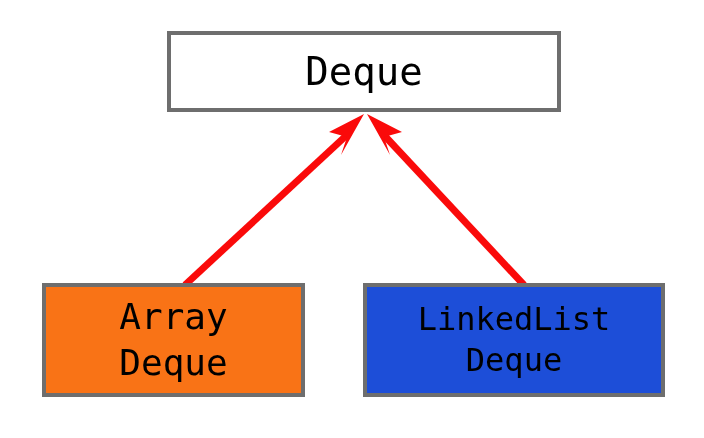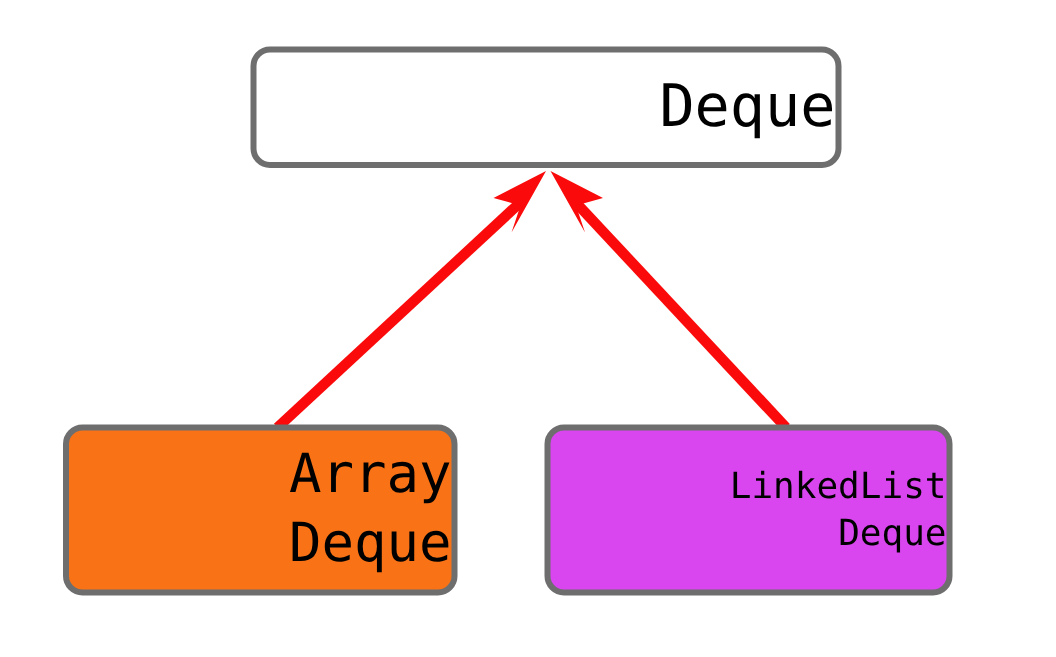--- a/index.html
+++ b/index.html
@@ -13,27 +13,26 @@
     height: 438px;
     background: #ffffff;
     overflow: hidden;
     font-family: "DejaVu Sans Mono", "Liberation Mono", monospace;
   }
   .uml-box {
     position: absolute;
     box-sizing: border-box;
     display: flex;
     flex-direction: column;
-    align-items: flex-end;
+    align-items: center;
     justify-content: center;
     text-align: center;
     color: #000000;
     line-height: 1.28;
     z-index: 3;
-    border-radius: 13px;
   }
   #box-deque {
     left: 167px;
     top: 31px;
     width: 394px;
     height: 81px;
     background: #ffffff;
     border: 4px solid #6e6e6e;
     font-size: 39px;
   }
@@ -42,25 +41,25 @@
     top: 283px;
     width: 263px;
     height: 114px;
     background: #f97316;
     border: 4px solid #6e6e6e;
     font-size: 36px;
   }
   #box-linkedlist-deque {
     left: 363px;
     top: 283px;
-    width: 272px;
+    width: 302px;
     height: 114px;
-    background: #d946ef;
+    background: #1d4ed8;
     border: 4px solid #6e6e6e;
-    font-size: 24px;
+    font-size: 32px;
   }
   .box-line {
     display: block;
     white-space: pre;
   }
   #arrow-layer {
     position: absolute;
     left: 0;
     top: 0;
     width: 704px;

